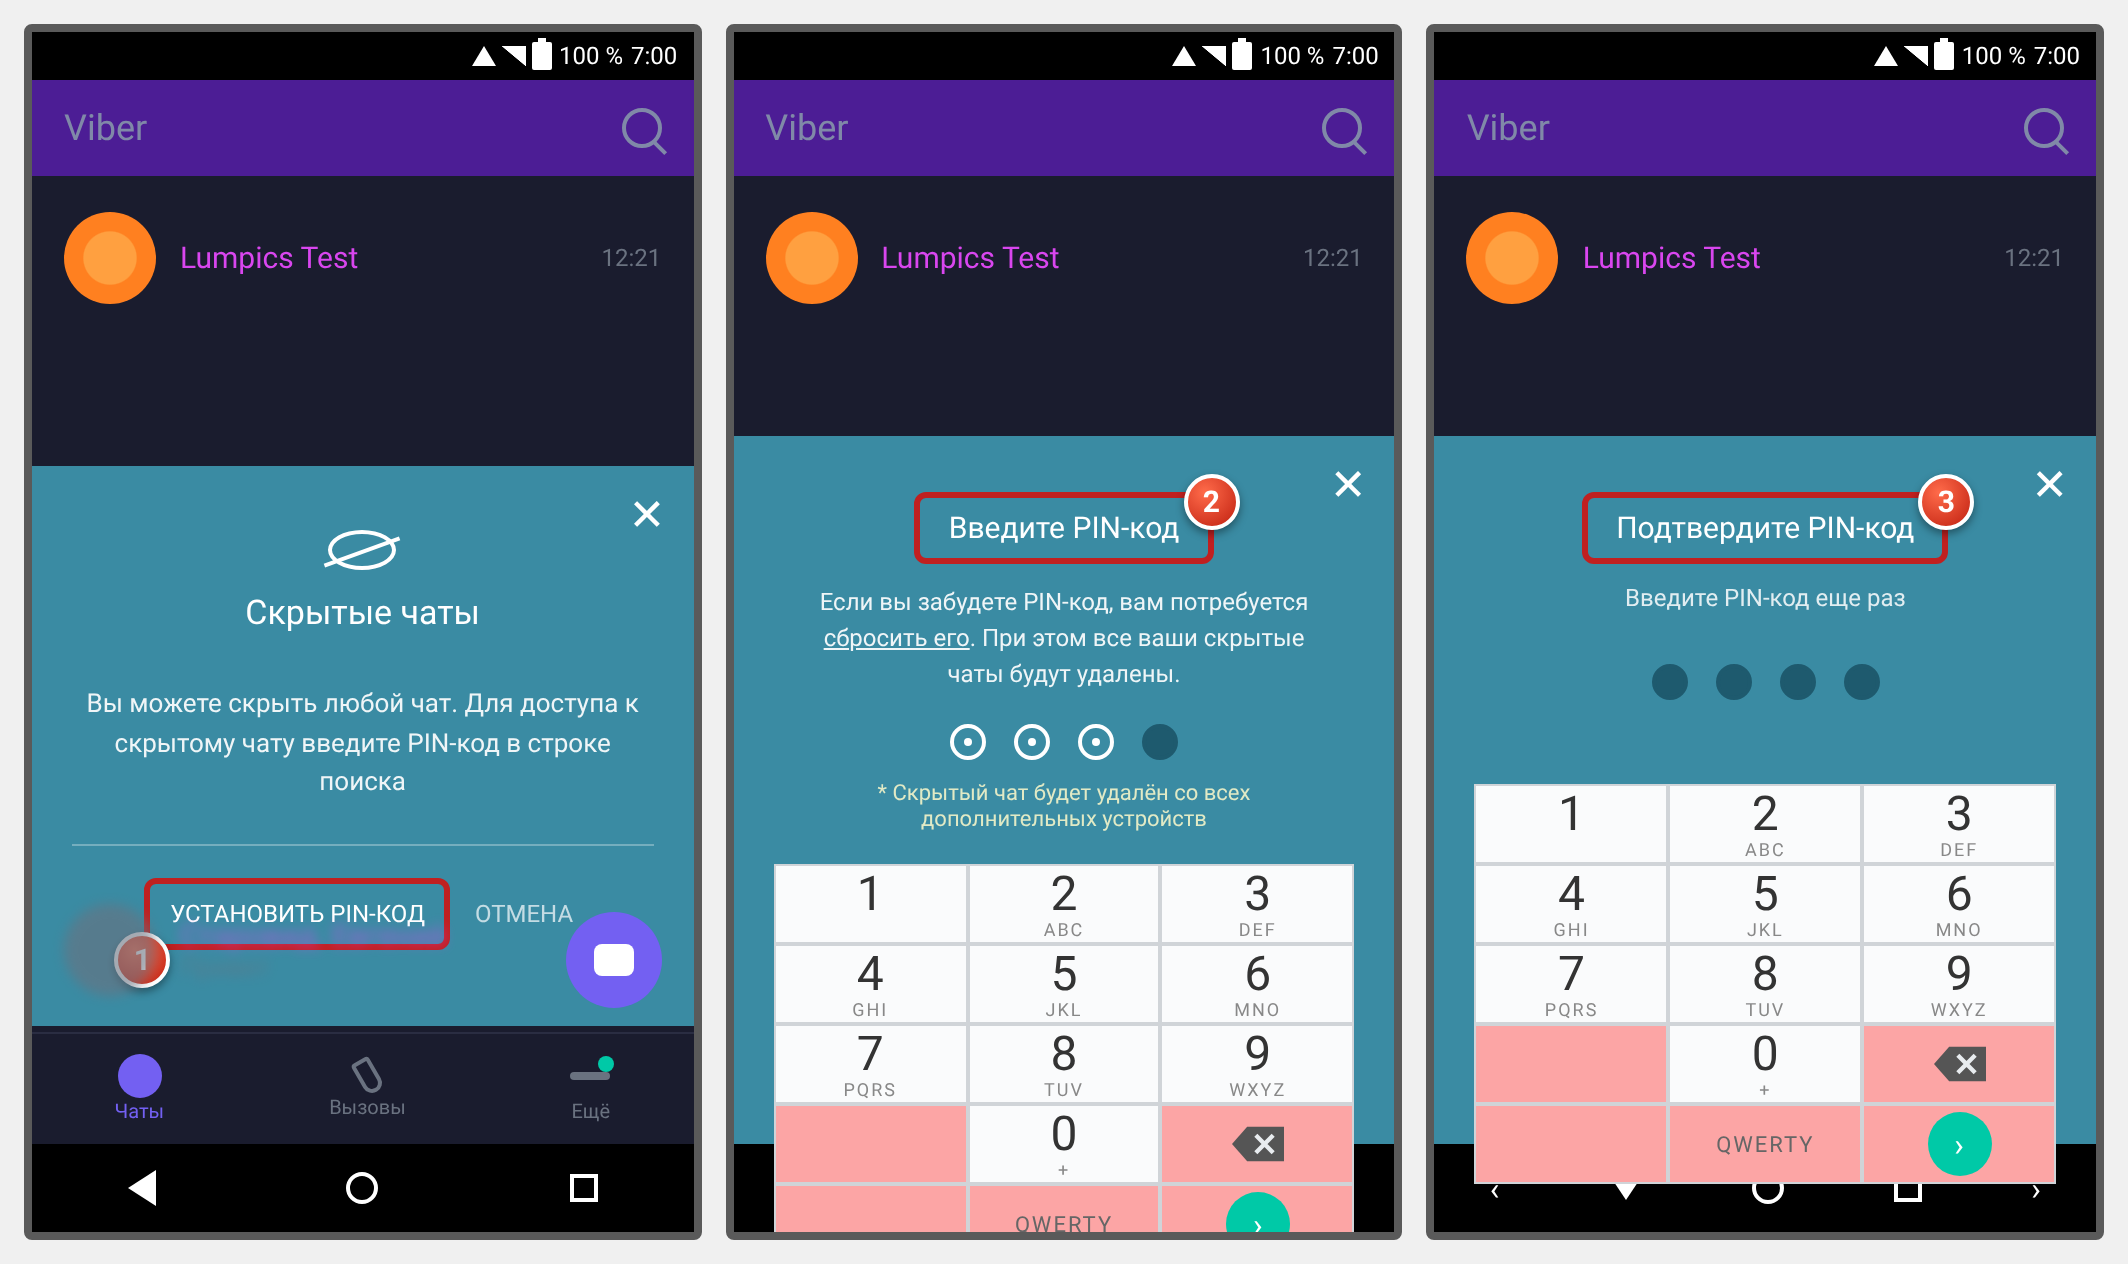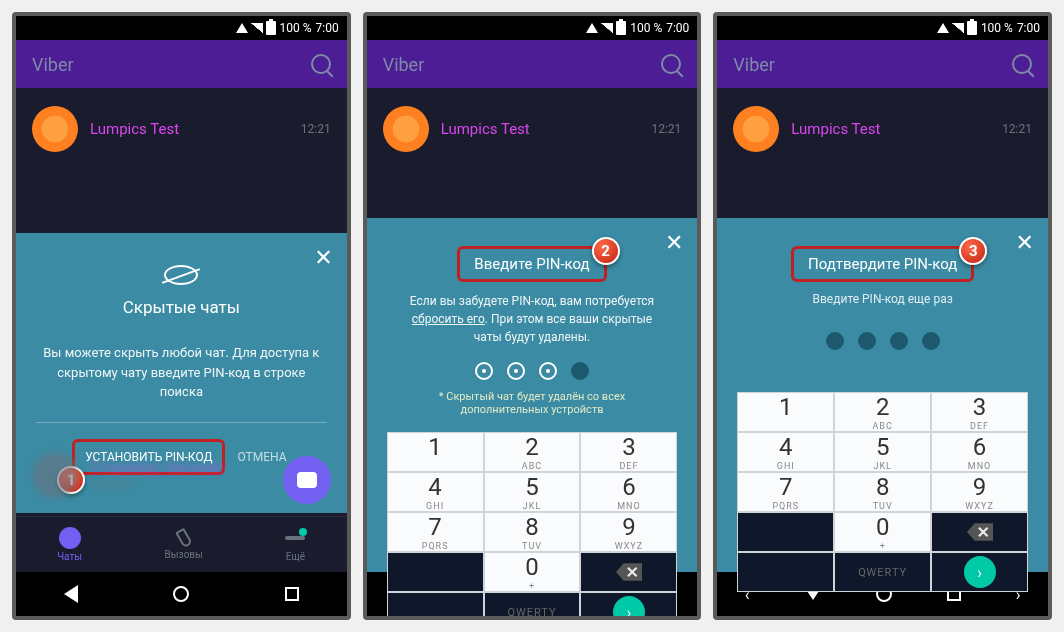--- a/index.html
+++ b/index.html
@@ -60,21 +60,21 @@
 .pin-text u{}
 .pin-dots{display:flex;justify-content:center;gap:14px;margin:16px 0 10px}
 .pin-dot{width:18px;height:18px;border-radius:50%;border:2px solid #fff}
 .pin-dot.small:after{content:"";display:block;width:4px;height:4px;background:#fff;border-radius:50%;margin:5px auto}
 .pin-dot.filled{background:#1e5a6e;border-color:#1e5a6e}
 .pin-note{font-size:11px;text-align:center;color:#fffbcc;opacity:.85}
 .keypad{background:#e8ecef;flex:1;display:grid;grid-template-columns:1fr 1fr 1fr;grid-template-rows:repeat(4,1fr) 40px}
 .key{border:1px solid #d0d4d8;display:flex;flex-direction:column;align-items:center;justify-content:center;background:#fafbfc;cursor:pointer}
 .key-num{font-size:24px;color:#333}
 .key-let{font-size:9px;color:#888;letter-spacing:1px}
-.key.gray{background:#0f172a}
+.key.gray{background:#fca5a5}
 .key-go{background:#00c9a7;border-radius:50%;width:32px;height:32px;display:flex;align-items:center;justify-content:center;color:#fff;font-size:16px}
 .key-qwerty{font-size:11px;color:#666;letter-spacing:1px}
 .key-back svg{width:26px;height:18px}
 .blur-item{filter:blur(3px);opacity:.6}
 .sub-line{font-size:12px;text-align:center;opacity:.85;margin-top:4px}
 </style>
 </head>
 <body>
 
 <div class="phone">

